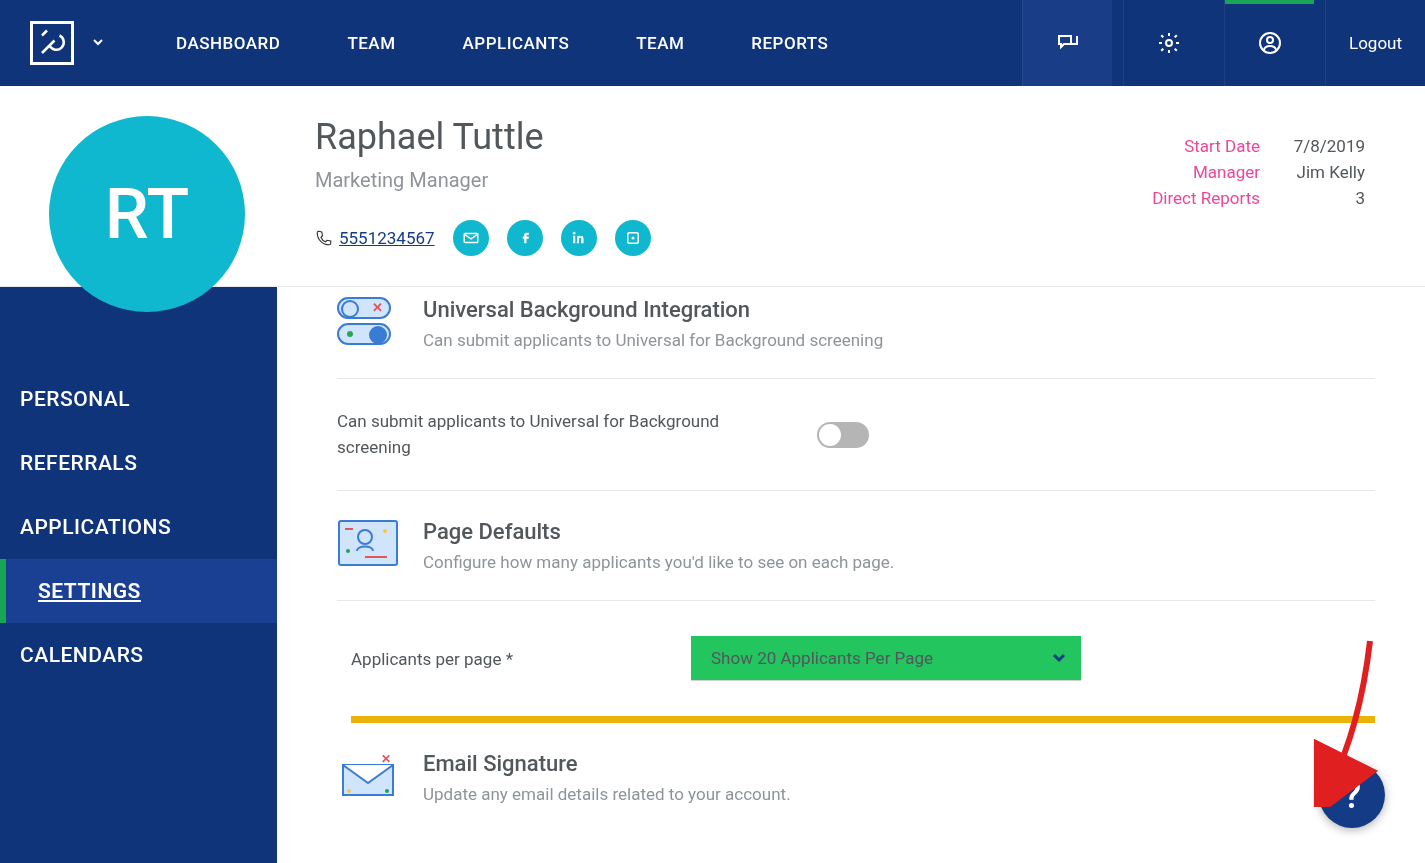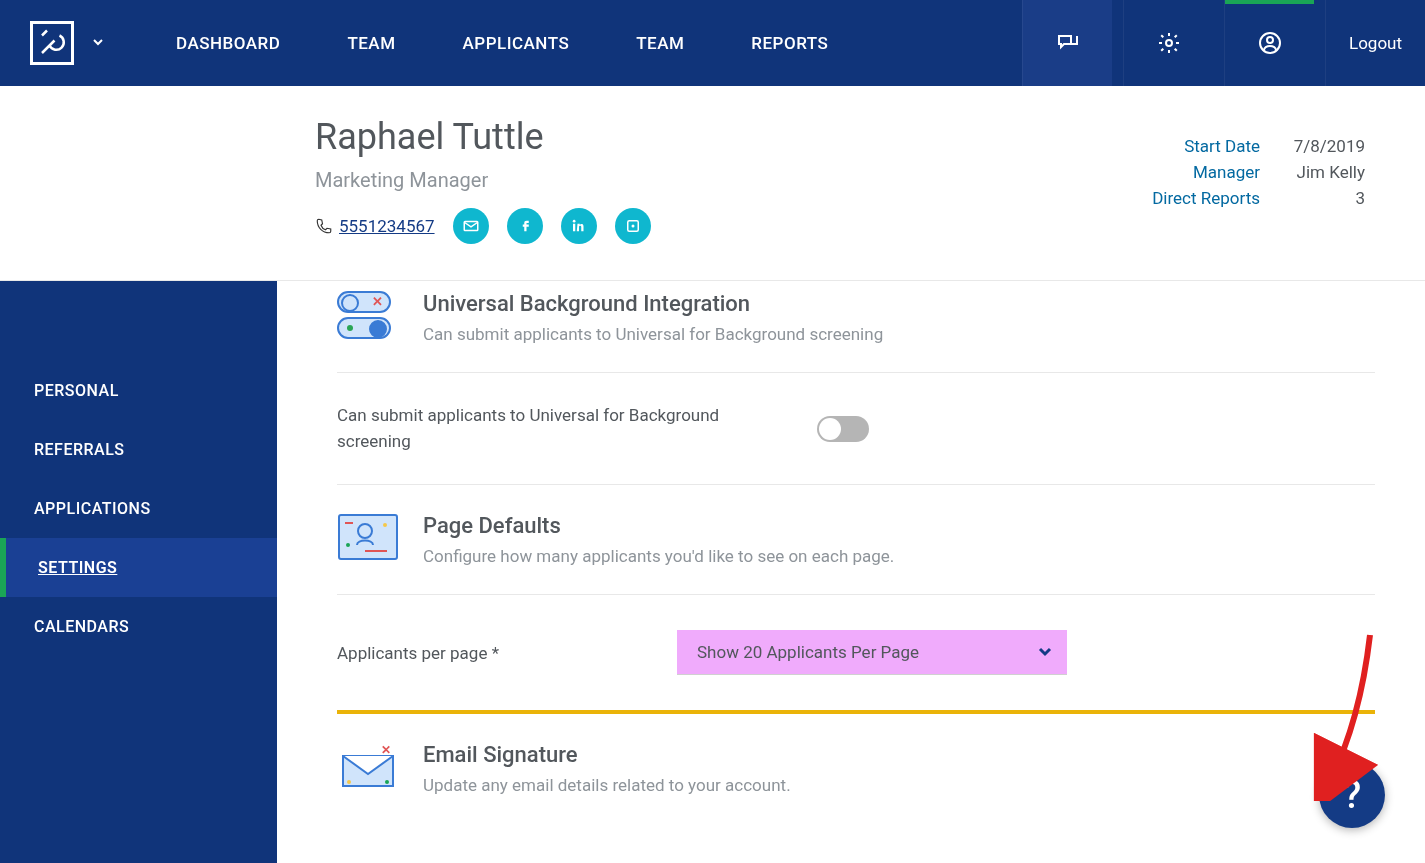--- a/index.html
+++ b/index.html
@@ -18,57 +18,57 @@
   .topnav .right-icons .rbtn.active { background: #1a3d87; }
   .topnav .right-icons .rbtn.green::before { content:""; position:absolute; top:0; left:0; right:0; height:4px; background:#1aa556; }
   .topnav .right-icons svg { width:24px; height:24px; stroke:#fff; fill:none; stroke-width:2; }
   .topnav .logout { width: 100px; display:flex; align-items:center; justify-content:center; font-size:17px; cursor:pointer; border-left: 1px solid rgba(255,255,255,.06); }
   
   
   .profile-header { padding: 30px 60px 30px 315px; position:relative; min-height: 195px; border-bottom: 1px solid #e8e8e8; }
   .avatar { position:absolute; left: 49px; top: 30px; width: 196px; height: 196px; border-radius:50%; background:#0fb7cf; display:flex; align-items:center; justify-content:center; color:#fff; font-size:70px; font-weight:500; z-index:5; }
   .profile-header h1 { font-size: 36px; color: #52575c; font-weight: 400; }
   .profile-header .role { color:#8e949a; font-size:20px; margin-top: 10px; }
-  .contact-row { margin-top: 16px; display:flex; align-items:center; gap:18px; }
+  .contact-row { margin-top: 28px; display:flex; align-items:center; gap:18px; }
   .contact-row .phone { color:#143b85; font-size:17px; text-decoration: underline; display:flex; align-items:center; gap:6px; }
   .contact-row .phone svg { width:18px; height:18px; }
   .social { width:36px; height:36px; border-radius:50%; background:#0fb7cf; display:flex; align-items:center; justify-content:center; cursor:pointer; }
   .social svg { width:18px; height:18px; fill:#fff; }
   .meta-block { position:absolute; right:60px; top:50px; text-align:right; }
   .meta-block .row { display:flex; gap:30px; justify-content:flex-end; margin-bottom:6px; }
-  .meta-block .label { color:#0369a1; font-size:17px; }
+  .meta-block .label { color:#ec4899; font-size:17px; }
   .meta-block .value { color:#52575c; font-size:17px; min-width:75px; text-align:right; }
   
   
   .body-area { display:flex; height: calc(863px - 86px - 195px); }
   .sidebar { width: 277px; background:#10347a; padding-top:80px; }
-  .sidebar .item { padding: 20px 34px; color:#fff; font-size:16px; font-weight:500; letter-spacing:.5px; cursor:pointer; }
+  .sidebar .item { padding: 20px 20px; color:#fff; font-size:21px; font-weight:500; letter-spacing:.5px; cursor:pointer; }
   .sidebar .item.active { background:#1a4094; position:relative; padding-left:38px; }
   .sidebar .item.active::before { content:""; position:absolute; left:0; top:0; bottom:0; width:6px; background:#1aa556; }
   .sidebar .item.active span { text-decoration: underline; font-weight:600; }
   
   .main { flex:1; overflow-y:auto; padding: 0 50px 40px 60px; position:relative; }
   .main::-webkit-scrollbar { width:12px; }
   .main::-webkit-scrollbar-track { background:#f1f1f1; }
   .main::-webkit-scrollbar-thumb { background:#c1c1c1; border-radius:6px; }
   
   .section { border-bottom:1px solid #e8e8e8; padding: 28px 0; }
   .section-head { display:flex; align-items:flex-start; gap:24px; }
   .section-icon { width:62px; height:48px; flex-shrink:0; }
   .section-title { font-size:22px; color:#52575c; font-weight:500; }
   .section-desc { color:#8e949a; font-size:17px; margin-top:8px; }
   
   .toggle-row { display:flex; align-items:center; padding: 30px 0; border-bottom:1px solid #e8e8e8; }
   .toggle-row .lbl { flex: 0 0 440px; color:#52575c; font-size:17px; line-height:1.5; }
   .toggle { width:52px; height:26px; background:#b5b5b5; border-radius:13px; position:relative; cursor:pointer; margin-left:40px; }
   .toggle::after { content:""; position:absolute; width:22px; height:22px; background:#fff; border-radius:50%; top:2px; left:2px; }
   
-  .dropdown-row { display:flex; align-items:center; padding: 35px 0; border-bottom:4px solid #eab308; position:relative; }
+  .dropdown-row { display:flex; align-items:center; padding: 35px 0; border-bottom:7px solid #eab308; position:relative;margin-left:14px; }
   .dropdown-row .lbl { flex: 0 0 340px; color:#52575c; font-size:17px; }
-  .dropdown { background:#f0abfc; border:none; border-bottom:1px solid #d0d0d0; padding: 12px 40px 12px 20px; font-size:17px; color:#52575c; width:390px; cursor:pointer; position:relative; }
+  .dropdown { background:#22c55e; border:none; border-bottom:1px solid #d0d0d0; padding: 12px 40px 12px 20px; font-size:17px; color:#52575c; width:390px; cursor:pointer; position:relative; }
   .dropdown-wrap { position:relative; }
   .dropdown-wrap .chev { position:absolute; right:14px; top:50%; transform:translateY(-50%); pointer-events:none; }
   .dropdown-wrap .chev svg { width:16px; height:16px; stroke:#143b85; fill:none; stroke-width:3; }
   
   
   .arrow-annotation { position:absolute; left:1035px; top:350px; pointer-events:none; z-index:50; }
   
   
   .help-fab { position:fixed; right:40px; bottom:35px; width:66px; height:66px; border-radius:50%; background:#143b85; display:flex; align-items:center; justify-content:center; cursor:pointer; box-shadow: 0 2px 10px rgba(0,0,0,.3); }
   .help-fab span { color:#fff; font-size:38px; font-weight:500; }
@@ -124,20 +124,21 @@
           <circle cx="12" cy="12" r="10"></circle>
           <circle cx="12" cy="9" r="3"></circle>
           <path d="M6 19 a6 4 0 0 1 12 0"></path>
         </svg>
     </div>
     <div class="logout">Logout</div>
   </div>
 </div>
 
 <div class="profile-header">
+  <div class="avatar">RT</div>
   <h1>Raphael Tuttle</h1>
   <div class="role">Marketing Manager</div>
   <div class="contact-row">
     <a class="phone">
       <svg viewBox="0 0 24 24">
           <path d="M5 3 c-1 0 -2 1 -2 2 c0 9 7 16 16 16 c1 0 2-1 2-2 v-3 l-5-1 -2 2 c-3-1-5-3-6-6 l2-2 -1-5 z" fill="none" stroke="#333" stroke-width="1.5"></path>
         </svg>
       <span>5551234567</span>
     </a>
     <div class="social">

